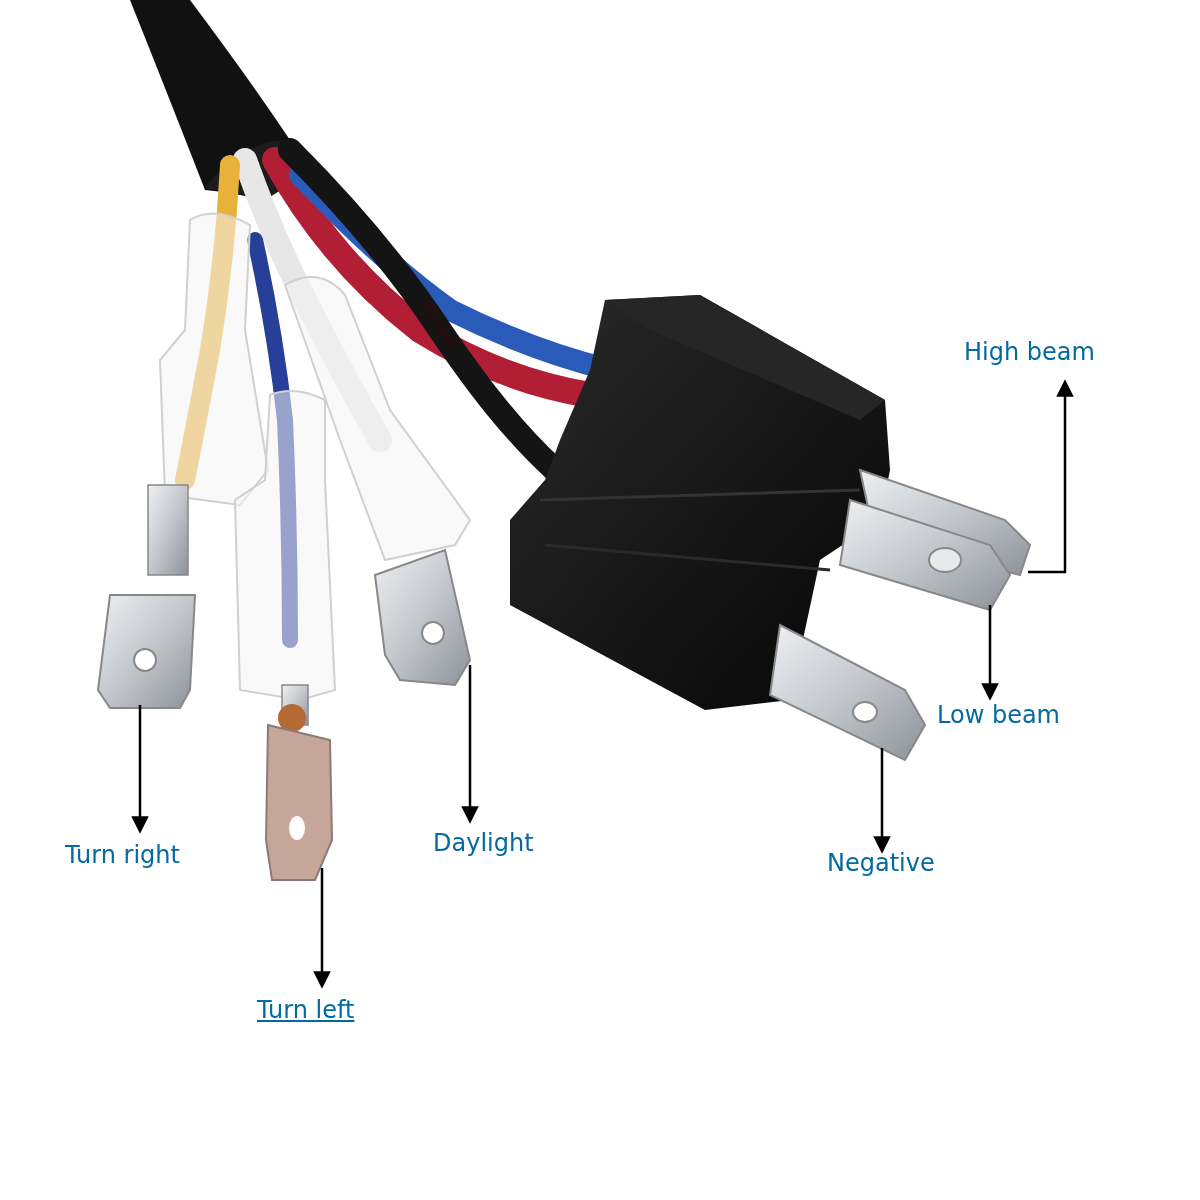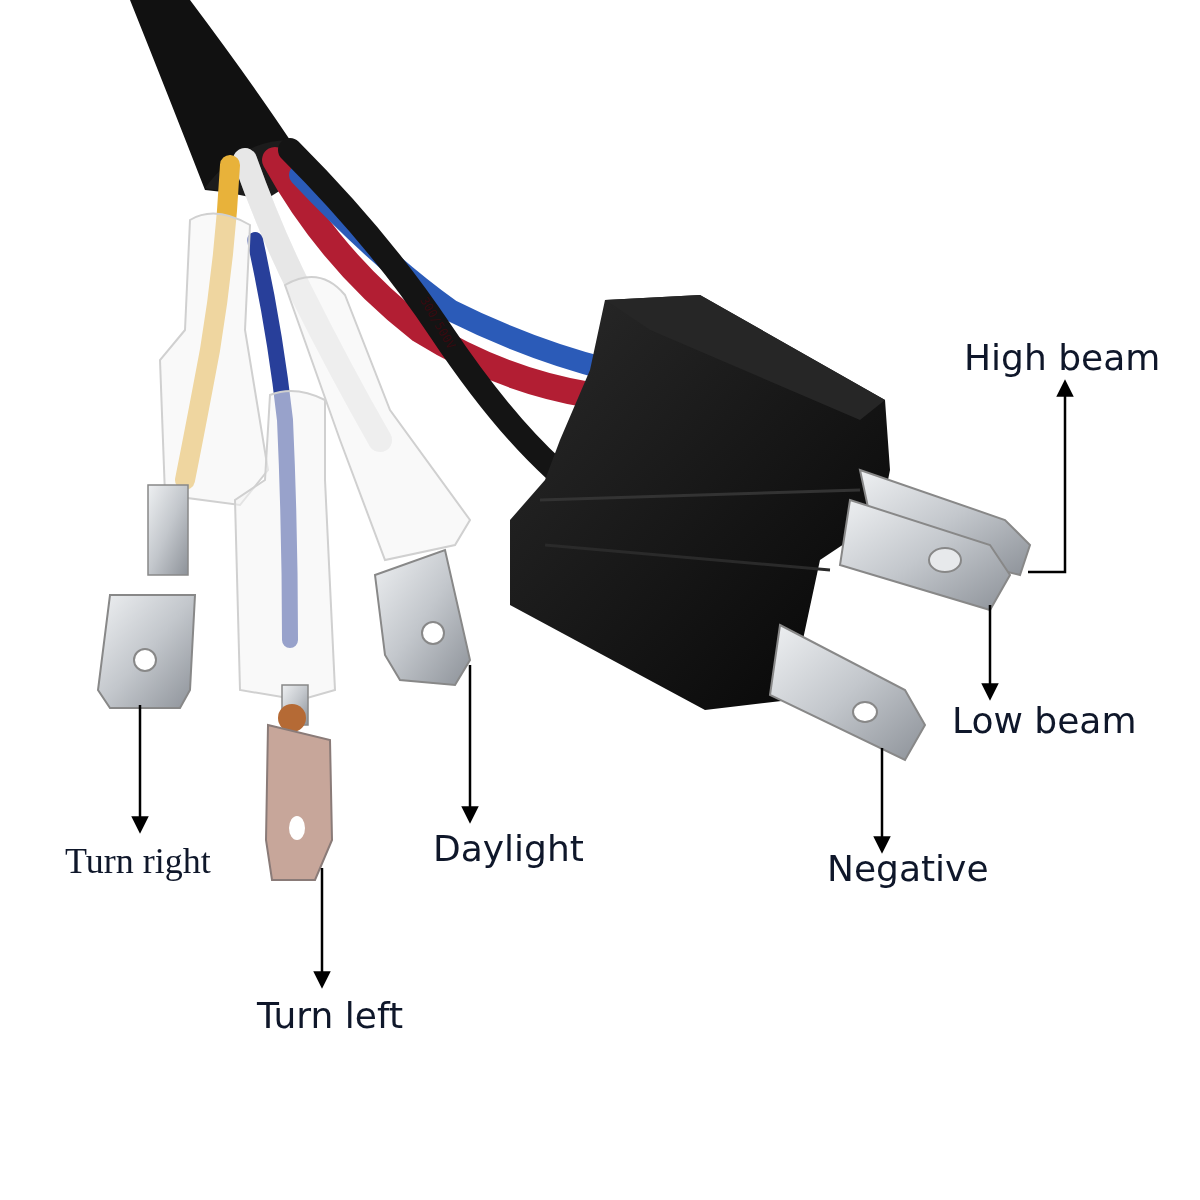--- a/index.html
+++ b/index.html
@@ -1,19 +1,19 @@
 <!DOCTYPE html>
 <html><head>
   <meta charset="utf-8">
   <style>
     html, body { margin: 0; padding: 0; background: #ffffff; }
     body { width: 1200px; height: 1200px; position: relative; overflow: hidden;
            font-family: "DejaVu Sans", "Liberation Sans", sans-serif; }
     #stage { position: absolute; left: 0; top: 0; width: 1200px; height: 1200px; }
-    .label { position: absolute; font-size: 36px; color: #0f172a; white-space: nowrap; line-height: 1; }
+    .label { position: absolute; font-size: 24px; color: #0369a1; white-space: nowrap; line-height: 1; }
   </style>
 </head>
 <body>
 
 <div id="stage">
   <svg width="1200" height="1200" viewBox="0 0 1200 1200" xmlns="http://www.w3.org/2000/svg">
     <defs>
       <linearGradient id="metal" x1="0" y1="0" x2="1" y2="1">
         <stop offset="0" stop-color="#eef0f2"></stop>
         <stop offset="0.5" stop-color="#c3c7cc"></stop>
@@ -99,18 +99,18 @@
       <line x1="990" y1="605" x2="990" y2="692" marker-end="url(#arrowhead)"></line>
       <line x1="882" y1="748" x2="882" y2="845" marker-end="url(#arrowhead)"></line>
       <line x1="470" y1="665" x2="470" y2="815" marker-end="url(#arrowhead)"></line>
       <line x1="140" y1="705" x2="140" y2="825" marker-end="url(#arrowhead)"></line>
       <line x1="322" y1="868" x2="322" y2="980" marker-end="url(#arrowhead)"></line>
     </g>
   </svg>
 
   
   <div class="label" style="left:964px; top:340px;">High beam</div>
-  <div class="label" style="left:937px; top:703px;margin-left:15px;">Low beam</div>
+  <div class="label" style="left:937px; top:703px;">Low beam</div>
   <div class="label" style="left:818px; top:851px;margin-left:9px;">Negative</div>
   <div class="label" style="left:433px; top:831px;">Daylight</div>
-  <div class="label" style="left:65px; top:843px;font-family:Liberation Serif, serif;">Turn right</div>
-  <div class="label" style="left:257px; top:998px;">Turn left</div>
+  <div class="label" style="left:65px; top:843px;">Turn right</div>
+  <div class="label" style="left:257px; top:998px;text-decoration:underline;">Turn left</div>
 </div>
 
 </body></html>

